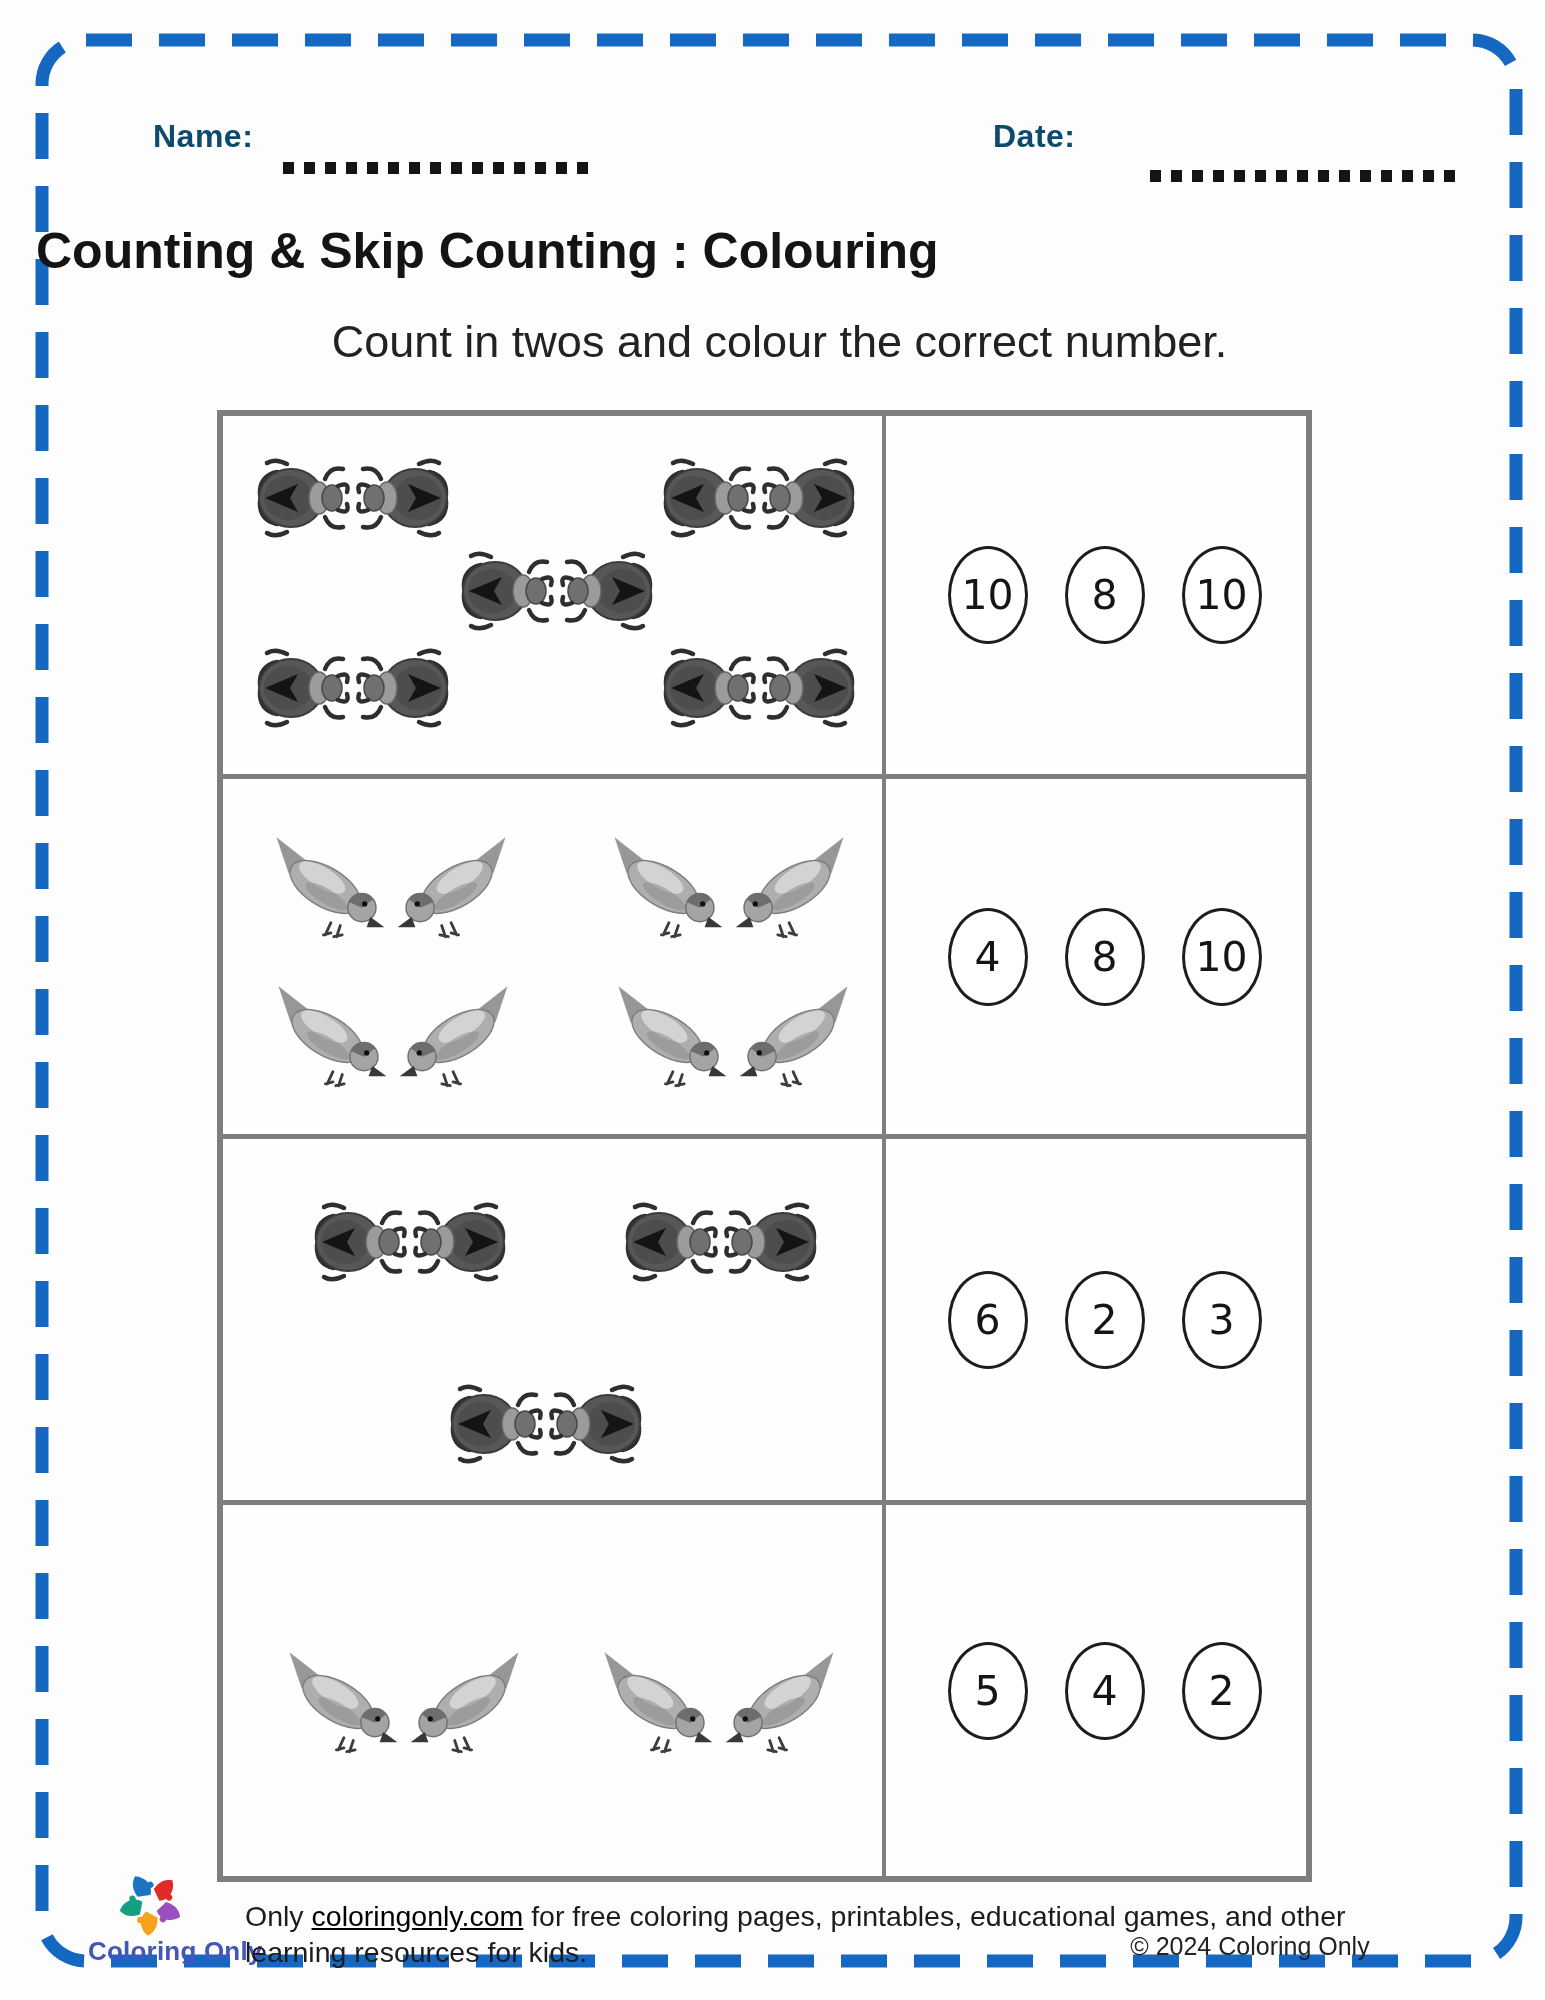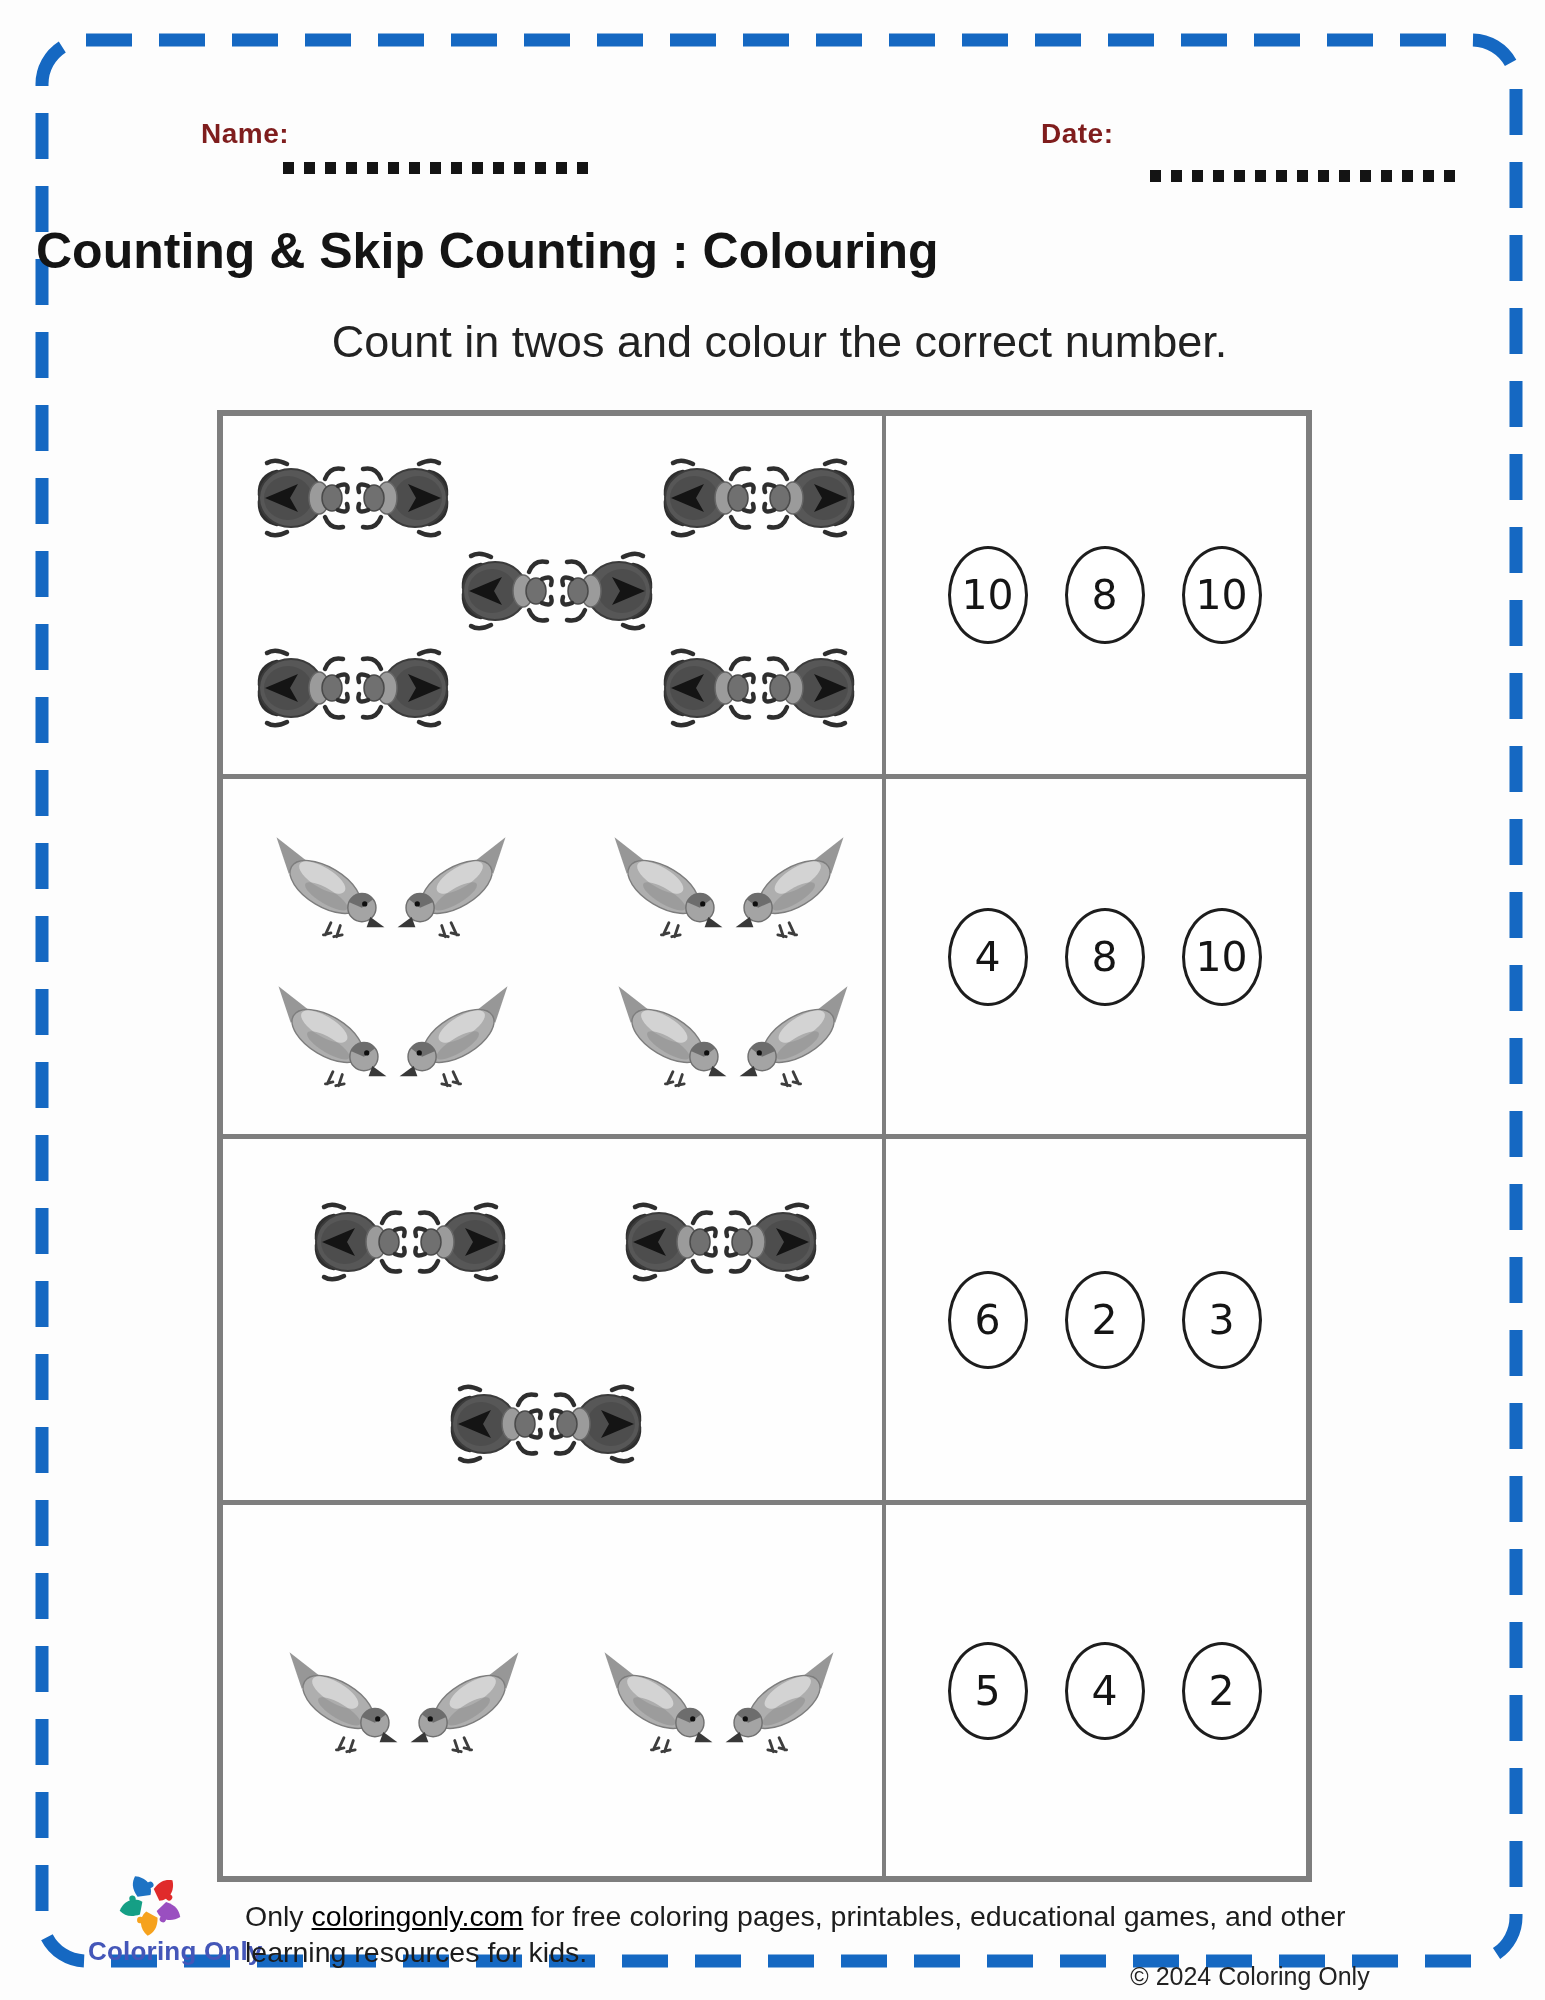--- a/index.html
+++ b/index.html
@@ -7,21 +7,21 @@
     width:1545px;height:2000px;position:relative;overflow:hidden;
     background:#fdfdfd;
     font-family:"Liberation Sans","DejaVu Sans",sans-serif;
     color:#171717;
   }
   .abs{position:absolute;}
   
   .page-border{left:0;top:0;width:1545px;height:2000px;pointer-events:none;}
   
   .field-label{
-    font-weight:bold;font-size:28px;color:#7f1d1d;letter-spacing:0.5px;margin-left:48px;
+    font-weight:bold;font-size:32px;color:#0c4a6e;letter-spacing:0.5px;
   }
   .name-label{left:153px;top:118px;}
   .date-label{left:993px;top:118px;}
   .dotline{
     height:12px;
     background:repeating-linear-gradient(90deg,#141414 0 11px,transparent 11px 21px);
   }
   .name-line{left:283px;top:162px;width:315px;}
   .date-line{left:1150px;top:170px;width:307px;}
   
@@ -69,21 +69,21 @@
   .logo-text{
     font-size:26px;font-weight:bold;color:#4456b8;letter-spacing:0.2px;white-space:nowrap;
   }
   .visit-text{
     left:245px;top:1898px;width:1165px;
     font-size:28.5px;line-height:1.28;color:#1c1c1c;
   }
   .visit-text a{color:#000000;text-decoration:underline;cursor:pointer;}
   .copyright{
     left:1040px;top:1932px;width:420px;text-align:center;
-    font-size:25px;color:#222;margin-top:30px;
+    font-size:25px;color:#222;
   }
 </style>
 </head>
 <body>
 
 <svg width="0" height="0" style="position:absolute" aria-hidden="true">
   <defs>
     <symbol id="beetle" viewBox="0 0 100 100">
       <path class="leg" d="M24,24 Q6,28 7,47"></path>
       <path class="leg" d="M24,76 Q6,72 7,53"></path>

